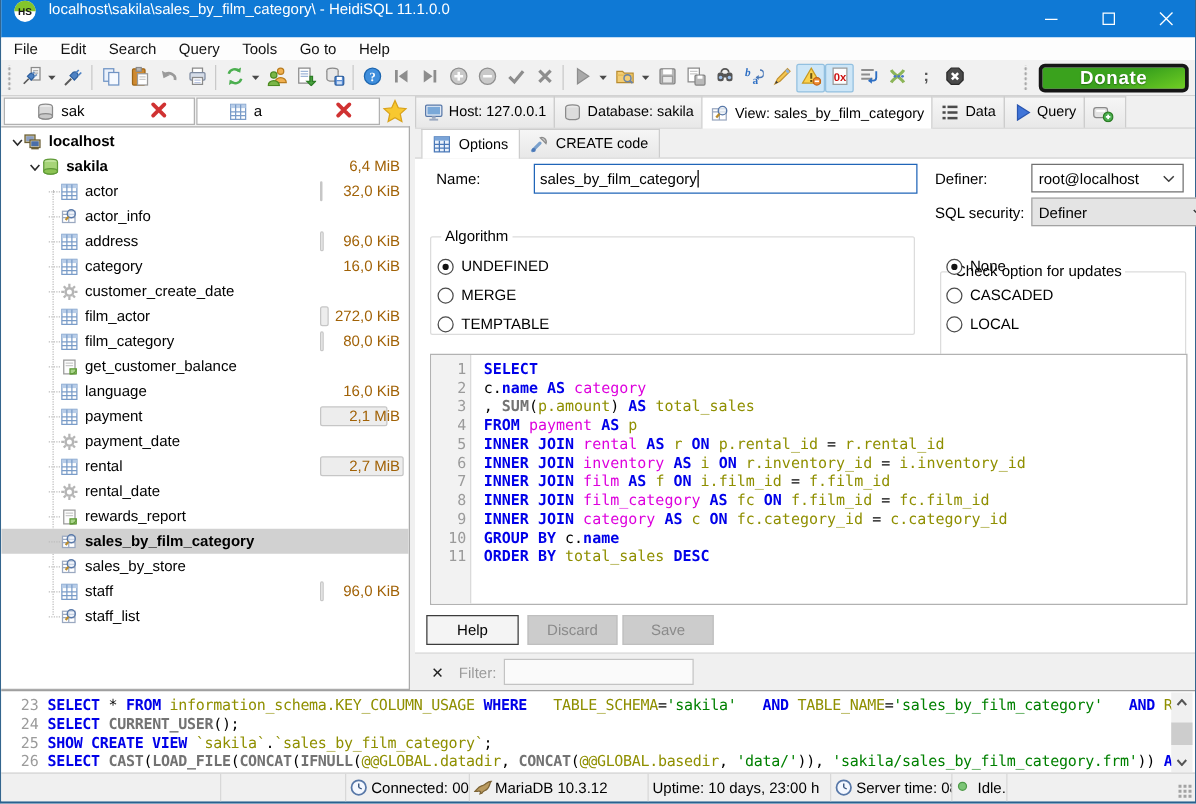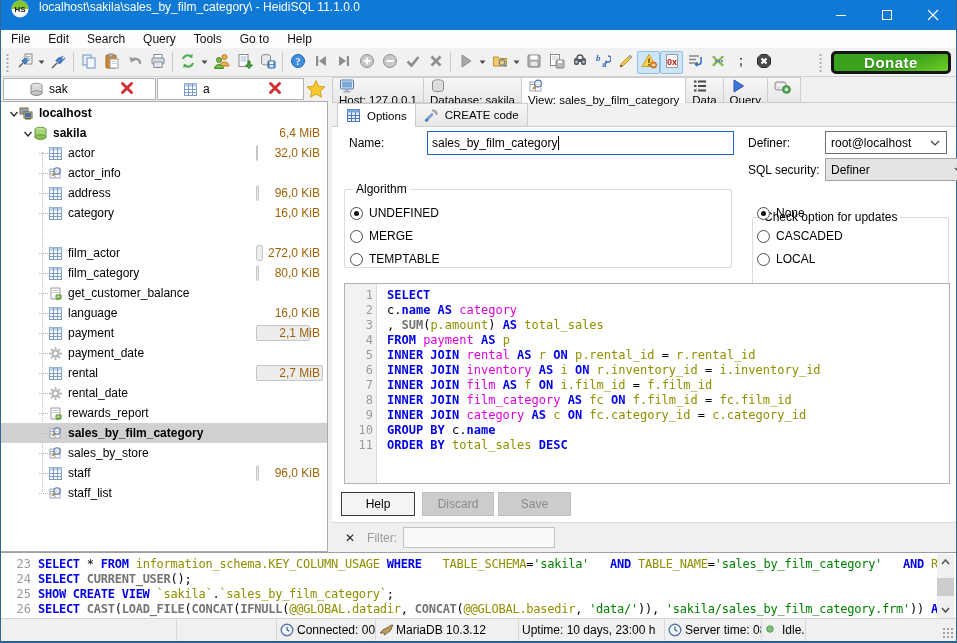--- a/index.html
+++ b/index.html
@@ -44,21 +44,21 @@
   .t-chevron { width:10px; height:10px; flex:none; }
   .t-icon { width:15px; height:15px; flex:none; margin-left:4px; }
   .t-size { position:absolute; right:7px; top:2px; height:16px; line-height:16px; color:#a16207; }
   .t-bar { position:absolute; left:255px; top:2px; height:16px; background:#ededed; border:1px solid #c6c6c6; border-radius:2px; }
   #tree-vline { position:absolute; left:41px; border-left:1px dotted #bdbdbd; width:0; }
   .t-conn { width:9px; border-top:1px dotted #bdbdbd; flex:none; }
 
   
   #right-panel { flex:1; display:flex; flex-direction:column; min-width:0; background:#f0f0f0; position:relative; }
   #main-tabs { height:26px; display:flex; align-items:flex-end; flex:none; border-bottom:1px solid #cdcdcd; background:#f0f0f0; }
-  .tab { height:25px; display:flex; align-items:flex-start; padding:0 6px; font-size:11.5px; border:1px solid #cdcdcd; border-bottom:none; background:linear-gradient(#f6f6f6,#e8e8e8); margin-right:-1px; white-space:nowrap;flex-direction:column; }
+  .tab { height:25px; display:flex; align-items:center; padding:0 6px; font-size:11.5px; border:1px solid #cdcdcd; border-bottom:none; background:linear-gradient(#f6f6f6,#e8e8e8); margin-right:-1px; white-space:nowrap; }
   .tab .tab-icon { width:16px; height:16px; margin-right:4px; flex:none; }
   .tab.active { background:#fff; height:26px; margin-bottom:-1px; position:relative; z-index:2; }
   #sub-tabs { height:24px; display:flex; align-items:flex-end; flex:none; background:#f0f0f0; border-bottom:1px solid #cdcdcd; padding-left:5px; }
   .subtab { height:23px; display:flex; align-items:center; padding:0 8px; font-size:11.5px; border:1px solid #cdcdcd; border-bottom:none; background:linear-gradient(#f6f6f6,#e8e8e8); margin-right:-1px; white-space:nowrap; }
   .subtab .tab-icon { width:15px; height:15px; margin-right:6px; flex:none; }
   .subtab.active { background:#fff; height:24px; margin-bottom:-1px; z-index:2; position:relative; }
   #options-pane { flex:1; background:#fff; position:relative; min-height:0; }
 
   .form-label { position:absolute; font-size:12px; color:#000; white-space:nowrap; }
   #name-input { position:absolute; left:95px; top:4px; width:307px; height:24px; border:1px solid #2065b8; background:#fff; display:flex; align-items:center; padding-left:4px; font-size:12px; }
@@ -513,20 +513,37 @@
             <span class="t-icon" style="margin-left:0"><svg width="15" height="15" viewBox="0 0 15 15">
                 <rect x="1.5" y="1.5" width="12" height="12" fill="#fff" stroke="#7a9cc8"></rect>
                 <rect x="1.5" y="1.5" width="12" height="3" fill="#b8cde8"></rect>
                 <line x1="1.5" y1="7.5" x2="13.5" y2="7.5" stroke="#7a9cc8"></line>
                 <line x1="1.5" y1="10.5" x2="13.5" y2="10.5" stroke="#7a9cc8"></line>
                 <line x1="5.5" y1="1.5" x2="5.5" y2="13.5" stroke="#7a9cc8"></line>
                 <line x1="9.5" y1="1.5" x2="9.5" y2="13.5" stroke="#7a9cc8"></line>
               </svg></span>
             <span class="t-label">category</span>
             <span class="t-size">16,0 KiB</span>
+          </div>
+          <div class="tree-row" style="top: 121px;">
+            <span class="t-conn" style="margin-left:38px"></span>
+            <span class="t-icon" style="margin-left:0"><svg width="15" height="15" viewBox="0 0 15 15">
+                <circle cx="7.5" cy="7.5" r="3" fill="none" stroke="#b5b5b5" stroke-width="2"></circle>
+                <g stroke="#b5b5b5" stroke-width="1.8">
+                  <line x1="7.5" y1="1" x2="7.5" y2="3.5"></line>
+                  <line x1="7.5" y1="11.5" x2="7.5" y2="14"></line>
+                  <line x1="1" y1="7.5" x2="3.5" y2="7.5"></line>
+                  <line x1="11.5" y1="7.5" x2="14" y2="7.5"></line>
+                  <line x1="3" y1="3" x2="4.7" y2="4.7"></line>
+                  <line x1="10.3" y1="10.3" x2="12" y2="12"></line>
+                  <line x1="12" y1="3" x2="10.3" y2="4.7"></line>
+                  <line x1="4.7" y1="10.3" x2="3" y2="12"></line>
+                </g>
+              </svg></span>
+            <span class="t-label">customer_create_date</span>
           </div>
           <div class="tree-row" style="top: 141px;">
             <span class="t-conn" style="margin-left:38px"></span>
             <span class="t-icon" style="margin-left:0"><svg width="15" height="15" viewBox="0 0 15 15">
                 <rect x="1.5" y="1.5" width="12" height="12" fill="#fff" stroke="#7a9cc8"></rect>
                 <rect x="1.5" y="1.5" width="12" height="3" fill="#b8cde8"></rect>
                 <line x1="1.5" y1="7.5" x2="13.5" y2="7.5" stroke="#7a9cc8"></line>
                 <line x1="1.5" y1="10.5" x2="13.5" y2="10.5" stroke="#7a9cc8"></line>
                 <line x1="5.5" y1="1.5" x2="5.5" y2="13.5" stroke="#7a9cc8"></line>
                 <line x1="9.5" y1="1.5" x2="9.5" y2="13.5" stroke="#7a9cc8"></line>

